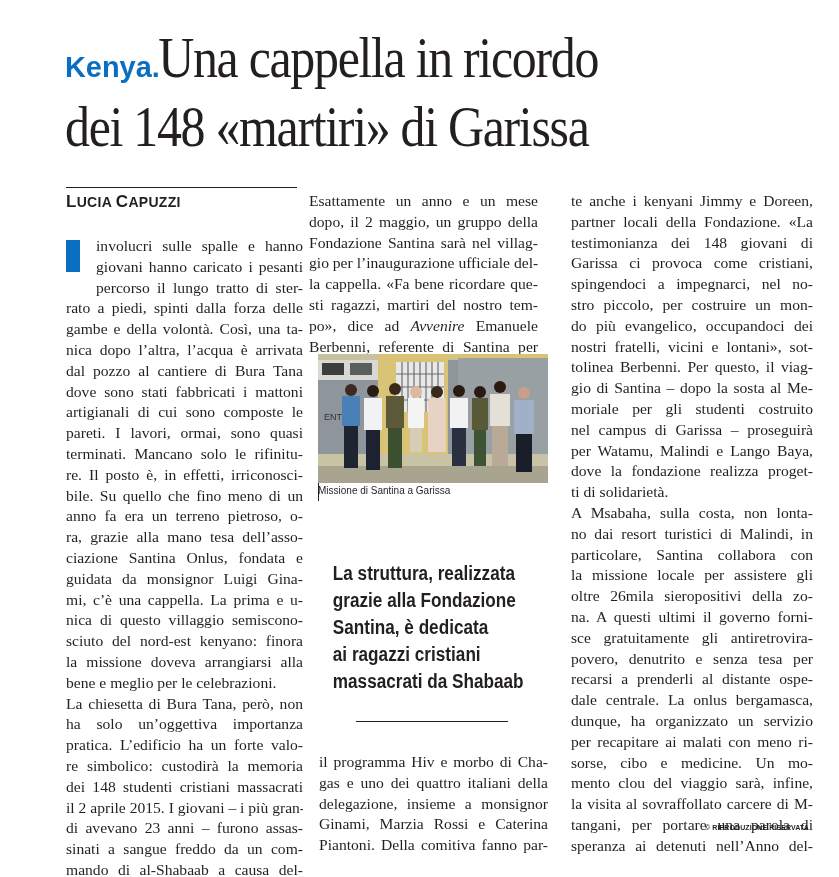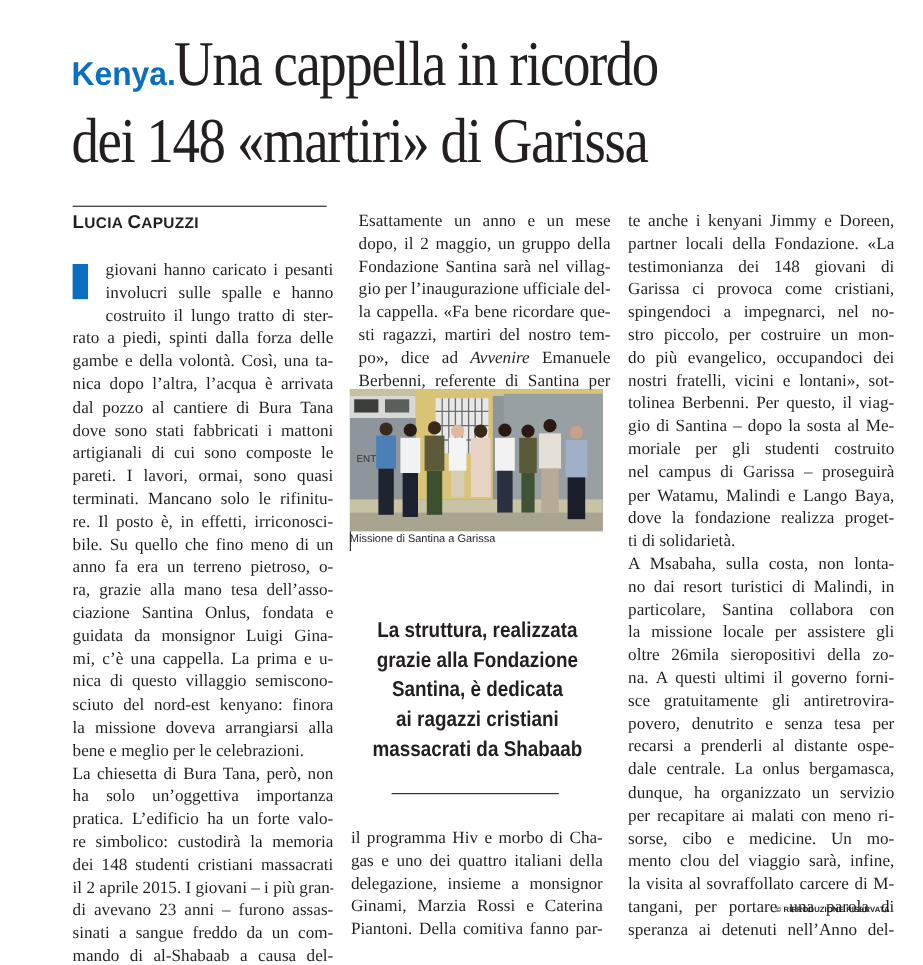--- a/index.html
+++ b/index.html
@@ -7,28 +7,28 @@
   .headline { position:absolute; left:65px; top:28px; width:760px; font-family:"Liberation Serif","DejaVu Serif",serif; }
   .hl-line { display:block; font-size:58px; line-height:60px; letter-spacing:-1.5px; transform:scaleX(0.86); transform-origin:left; white-space:nowrap; color:#231f20; }
   .kicker { font-family:"Liberation Sans","DejaVu Sans",sans-serif; font-weight:bold; color:#0a6fc2; font-size:30px; letter-spacing:0; margin-right:10px; display:inline-block; transform:scaleX(1.12); transform-origin:left; }
   .rule { position:absolute; height:1px; background:#231f20; }
   .byline { position:absolute; left:66px; top:192px; font-family:"Liberation Sans","DejaVu Sans",sans-serif; font-weight:bold; font-size:14px; letter-spacing:0.3px; color:#231f20; }
   .byline .big { font-size:17px; }
   .col { position:absolute; font-family:"Liberation Serif","DejaVu Serif",serif; font-size:15.6px; line-height:20.8px; color:#231f20; }
   .line { display:block; white-space:nowrap; text-align:justify; text-align-last:justify; height:20.8px; overflow:hidden; }
   .line.last { text-align-last:left; }
   .col1 { left:66px; top:236px; width:237px; }
-  .col2 { left:326px; top:191px; width:229px; }
+  .col2 { left:309px; top:191px; width:229px; }
   .col2b { left:319px; top:752px; width:229px; }
   .col3 { left:571px; top:191px; width:242px; }
   .dropcap { position:absolute; left:66px; top:240px; width:14px; height:32px; background:#0a6fc2; }
   .photo { position:absolute; left:318px; top:354px; width:230px; height:129px; overflow:hidden; background:#9aa0a4;text-align:center; }
   .caption { position:absolute; left:318px; top:485px; font-family:"Liberation Sans","DejaVu Sans",sans-serif; font-size:10px; color:#231f20; }
   .caption-bar { position:absolute; left:318px; top:483px; width:1px; height:18px; background:#231f20; }
-  .pullquote { position:absolute; left:319px; top:560px; width:230px; text-align:center; font-family:"Liberation Sans","DejaVu Sans",sans-serif; font-weight:bold; font-size:19.5px; line-height:27px; color:#231f20; }
+  .pullquote { position:absolute; left:319px; top:560px; width:230px; text-align:left; font-family:"Liberation Sans","DejaVu Sans",sans-serif; font-weight:bold; font-size:19.5px; line-height:27px; color:#231f20; }
   .pullquote span { display:block; transform:scaleX(0.88); transform-origin:center; white-space:nowrap; }
   .copyright { position:absolute; left:705px; top:824px; font-family:"Liberation Sans","DejaVu Sans",sans-serif; font-size:7px; font-weight:bold; letter-spacing:0.1px; color:#231f20; }
 </style>
 </head>
 <body>
 
 <div class="headline">
   <span class="hl-line"><span class="kicker">Kenya.</span><span>Una cappella in ricordo</span></span>
   <span class="hl-line">dei 148 «martiri» di Garissa</span>
 </div>
@@ -36,23 +36,23 @@
 <div class="rule" style="left:66px; top:187px; width:231px;"></div>
 
 <div class="byline">
   <span class="big">L</span><span>UCIA</span>
   <span class="big">C</span><span>APUZZI</span>
 </div>
 
 <div class="dropcap"></div>
 
 <div class="col col1">
+  <span class="line" style="margin-left:30px">involucri sulle spalle e hanno</span>
   <span class="line" style="margin-left:30px">giovani hanno caricato i pesanti</span>
-  <span class="line" style="margin-left:30px">involucri sulle spalle e hanno</span>
-  <span class="line" style="margin-left:30px">costruito il lungo tratto di ster-</span>
+  <span class="line" style="margin-left:30px">percorso il lungo tratto di ster-</span>
   <span class="line">rato a piedi, spinti dalla forza delle</span>
   <span class="line">gambe e della volontà. Così, una ta-</span>
   <span class="line">nica dopo l’altra, l’acqua è arrivata</span>
   <span class="line">dal pozzo al cantiere di Bura Tana</span>
   <span class="line">dove sono stati fabbricati i mattoni</span>
   <span class="line">artigianali di cui sono composte le</span>
   <span class="line">pareti. I lavori, ormai, sono quasi</span>
   <span class="line">terminati. Mancano solo le rifinitu-</span>
   <span class="line">re. Il posto è, in effetti, irriconosci-</span>
   <span class="line">bile. Su quello che fino meno di un</span>

